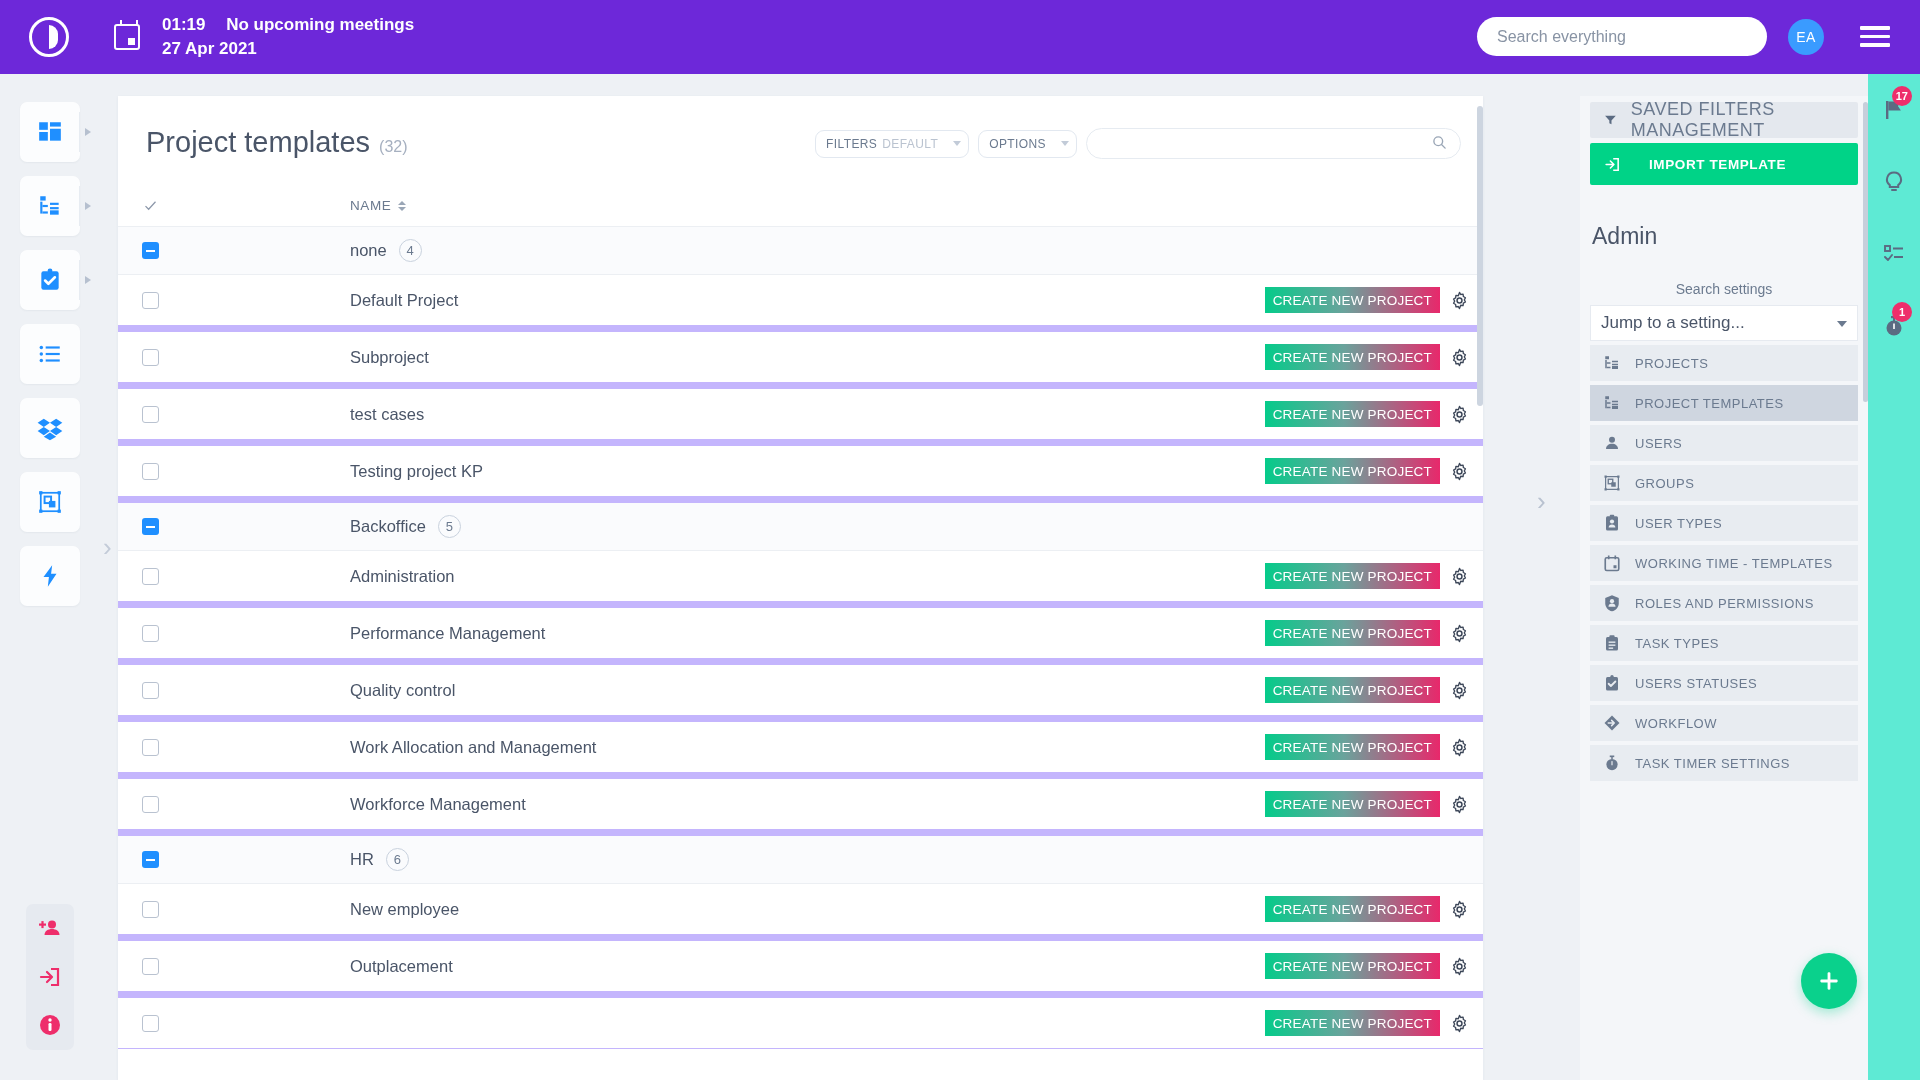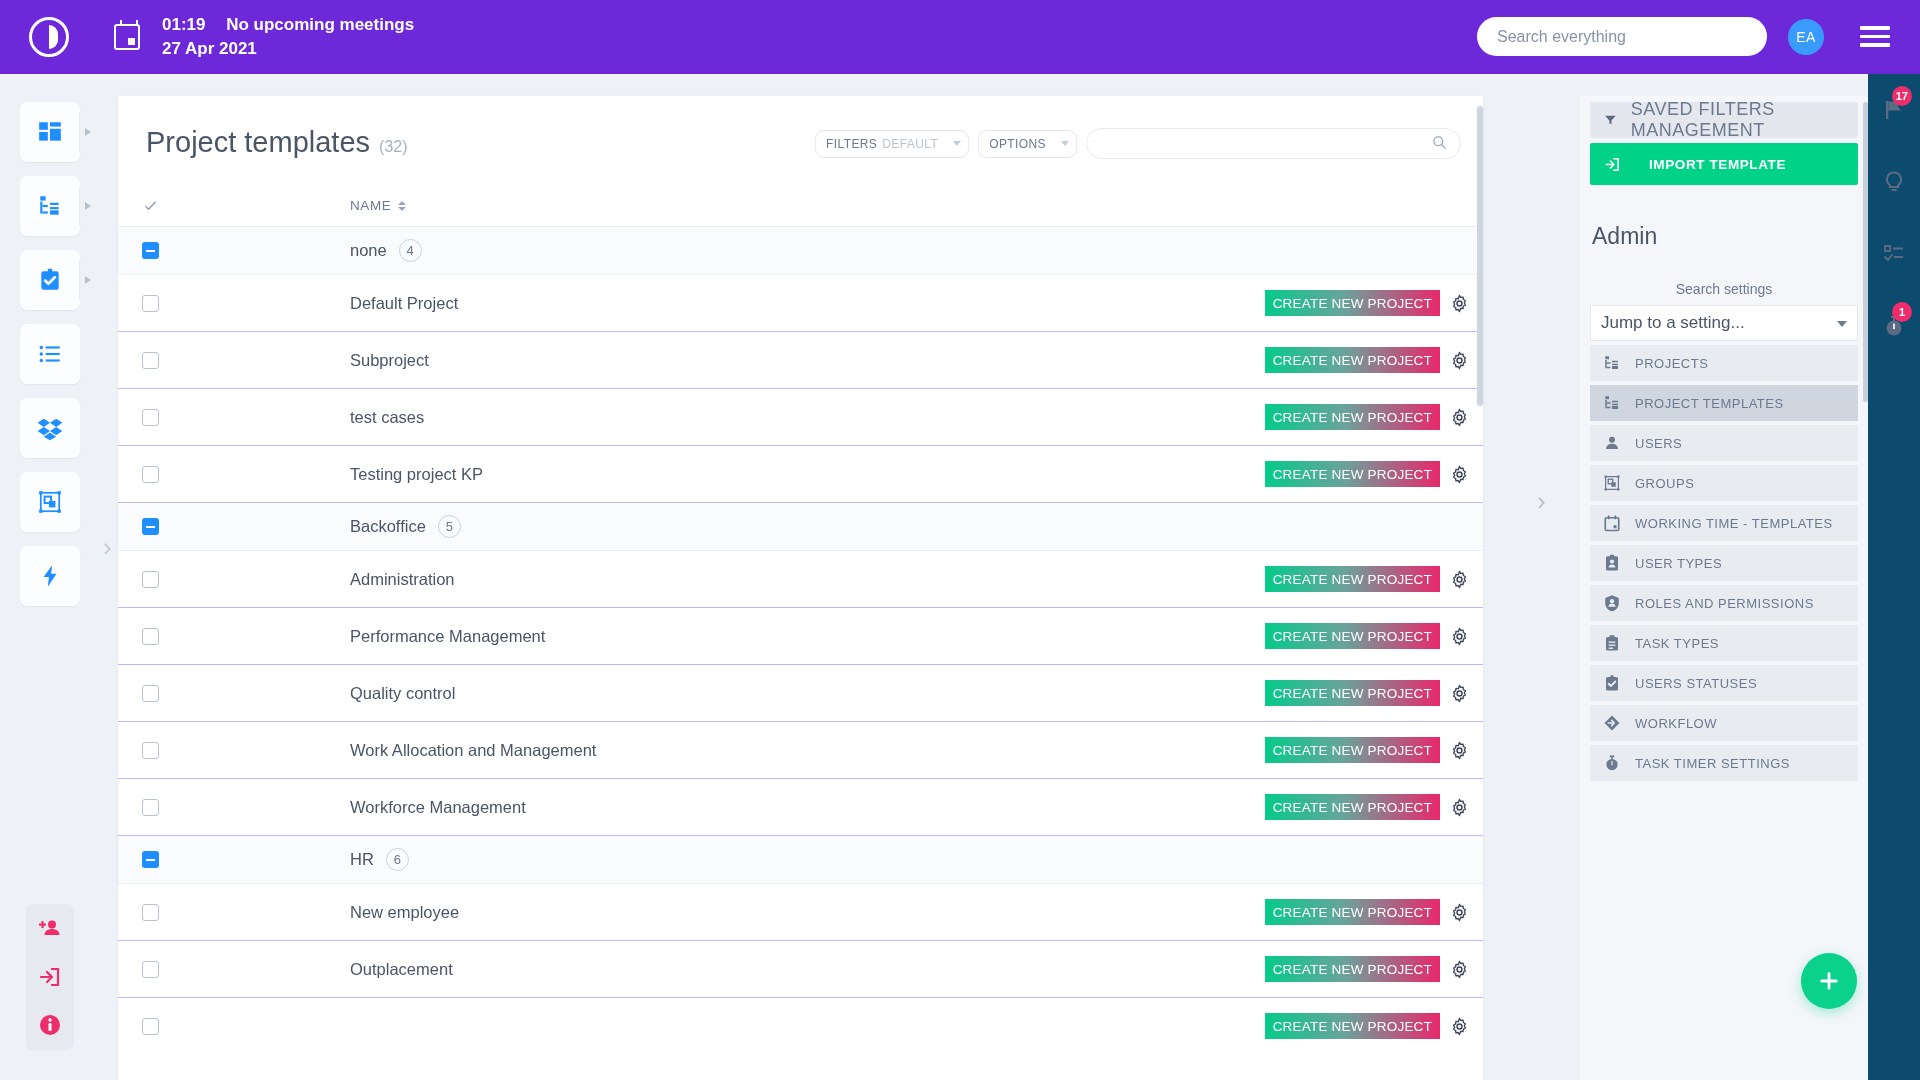--- a/index.html
+++ b/index.html
@@ -166,21 +166,21 @@
   .grp-label { padding-left: 167px; display: flex; align-items: center; font-size: 16.5px; color: #4a5568; }
   .grp-badge {
     margin-left: 12px; min-width: 23px; height: 23px; padding: 0 6px;
     border: 1px solid #c9d2de; border-radius: 12px;
     display: inline-flex; align-items: center; justify-content: center;
     font-size: 13px; color: #6b7a8f;
   }
 
   .item-row {
     height: 57px; display: flex; align-items: center;
-    border-bottom: 1px solid #c4b5fd; position: relative;
+    border-bottom: 7px solid #c4b5fd; position: relative;
   }
   .chk {
     width: 17px; height: 17px; border: 1.5px solid #b9c2d0;
     border-radius: 3px; background: #fff;
   }
   .item-name { padding-left: 167px; font-size: 16.5px; color: #4a5568; flex: 1; }
   .row-actions {
     position: absolute; right: 14px; top: 50%; transform: translateY(-50%);
     display: flex; align-items: center; gap: 10px;
   }
@@ -245,21 +245,21 @@
   .rp-mi.active { background: #cfd6e0; }
   .rp-ic { width: 20px; height: 20px; display: flex; align-items: center; justify-content: center; color: #6b7a8f; flex: 0 0 20px; }
   .rp-scroll {
     position: absolute; right: 0px; top: 6px; width: 5px; height: 300px;
     background: #c7cfdb; border-radius: 3px;
   }
 
   
   .far-rail {
     position: absolute; right: 0; top: 74px;
-    width: 52px; height: 1006px; background: #0c4a6e;
+    width: 52px; height: 1006px; background: #5eead4;
   }
   .fr-btn {
     position: relative; width: 52px; height: 72px;
     display: flex; align-items: center; justify-content: center;
     color: #6b7a8f;
   }
   .fr-badge {
     position: absolute; right: 8px; top: 12px;
     min-width: 20px; height: 20px; padding: 0 4px;
     background: #ee2e6b; color: #fff; border-radius: 10px;
@@ -694,38 +694,38 @@
             <rect x="3.5" y="3.5" width="17" height="17" fill="none" stroke="currentColor" stroke-width="1.6"></rect>
             <rect x="7" y="7" width="6" height="6" fill="none" stroke="currentColor" stroke-width="1.8"></rect>
             <rect x="11" y="11" width="6" height="6" fill="currentColor"></rect>
           </svg>
         </span>
         <span>GROUPS</span>
       </div>
       <div class="rp-mi">
         <span class="rp-ic">
           <svg viewBox="0 0 24 24" width="18" height="18">
+            <rect x="4" y="3" width="16" height="19" rx="2" fill="currentColor"></rect>
+            <circle cx="12" cy="10" r="2.8" fill="#e8ecf1"></circle>
+            <path d="M7.5 18c0-2.6 2-4 4.5-4s4.5 1.4 4.5 4z" fill="#e8ecf1"></path>
+            <rect x="9" y="1" width="6" height="3" rx="1.2" fill="currentColor"></rect>
+          </svg>
+        </span>
+        <span>USER TYPES</span>
+      </div>
+      <div class="rp-mi">
+        <span class="rp-ic">
+          <svg viewBox="0 0 24 24" width="18" height="18">
             <rect x="3" y="5" width="18" height="17" rx="2" fill="none" stroke="currentColor" stroke-width="2.2"></rect>
             <rect x="6.5" y="2" width="2.2" height="5" fill="currentColor"></rect>
             <rect x="15.3" y="2" width="2.2" height="5" fill="currentColor"></rect>
             <rect x="14" y="15" width="4" height="4" fill="currentColor"></rect>
           </svg>
         </span>
         <span>WORKING TIME - TEMPLATES</span>
-      </div>
-      <div class="rp-mi">
-        <span class="rp-ic">
-          <svg viewBox="0 0 24 24" width="18" height="18">
-            <rect x="4" y="3" width="16" height="19" rx="2" fill="currentColor"></rect>
-            <circle cx="12" cy="10" r="2.8" fill="#e8ecf1"></circle>
-            <path d="M7.5 18c0-2.6 2-4 4.5-4s4.5 1.4 4.5 4z" fill="#e8ecf1"></path>
-            <rect x="9" y="1" width="6" height="3" rx="1.2" fill="currentColor"></rect>
-          </svg>
-        </span>
-        <span>USER TYPES</span>
       </div>
       <div class="rp-mi">
         <span class="rp-ic">
           <svg viewBox="0 0 24 24" width="18" height="18">
             <path d="M12 1.8l9 3.4v7c0 5.6-3.8 9.2-9 10.9C6.8 21.4 3 17.8 3 12.2v-7z" fill="currentColor"></path>
             <circle cx="12" cy="9.5" r="2.8" fill="#e8ecf1"></circle>
             <path d="M7.3 17c0-2.7 2.1-4.2 4.7-4.2s4.7 1.5 4.7 4.2z" fill="#e8ecf1"></path>
           </svg>
         </span>
         <span>ROLES AND PERMISSIONS</span>

